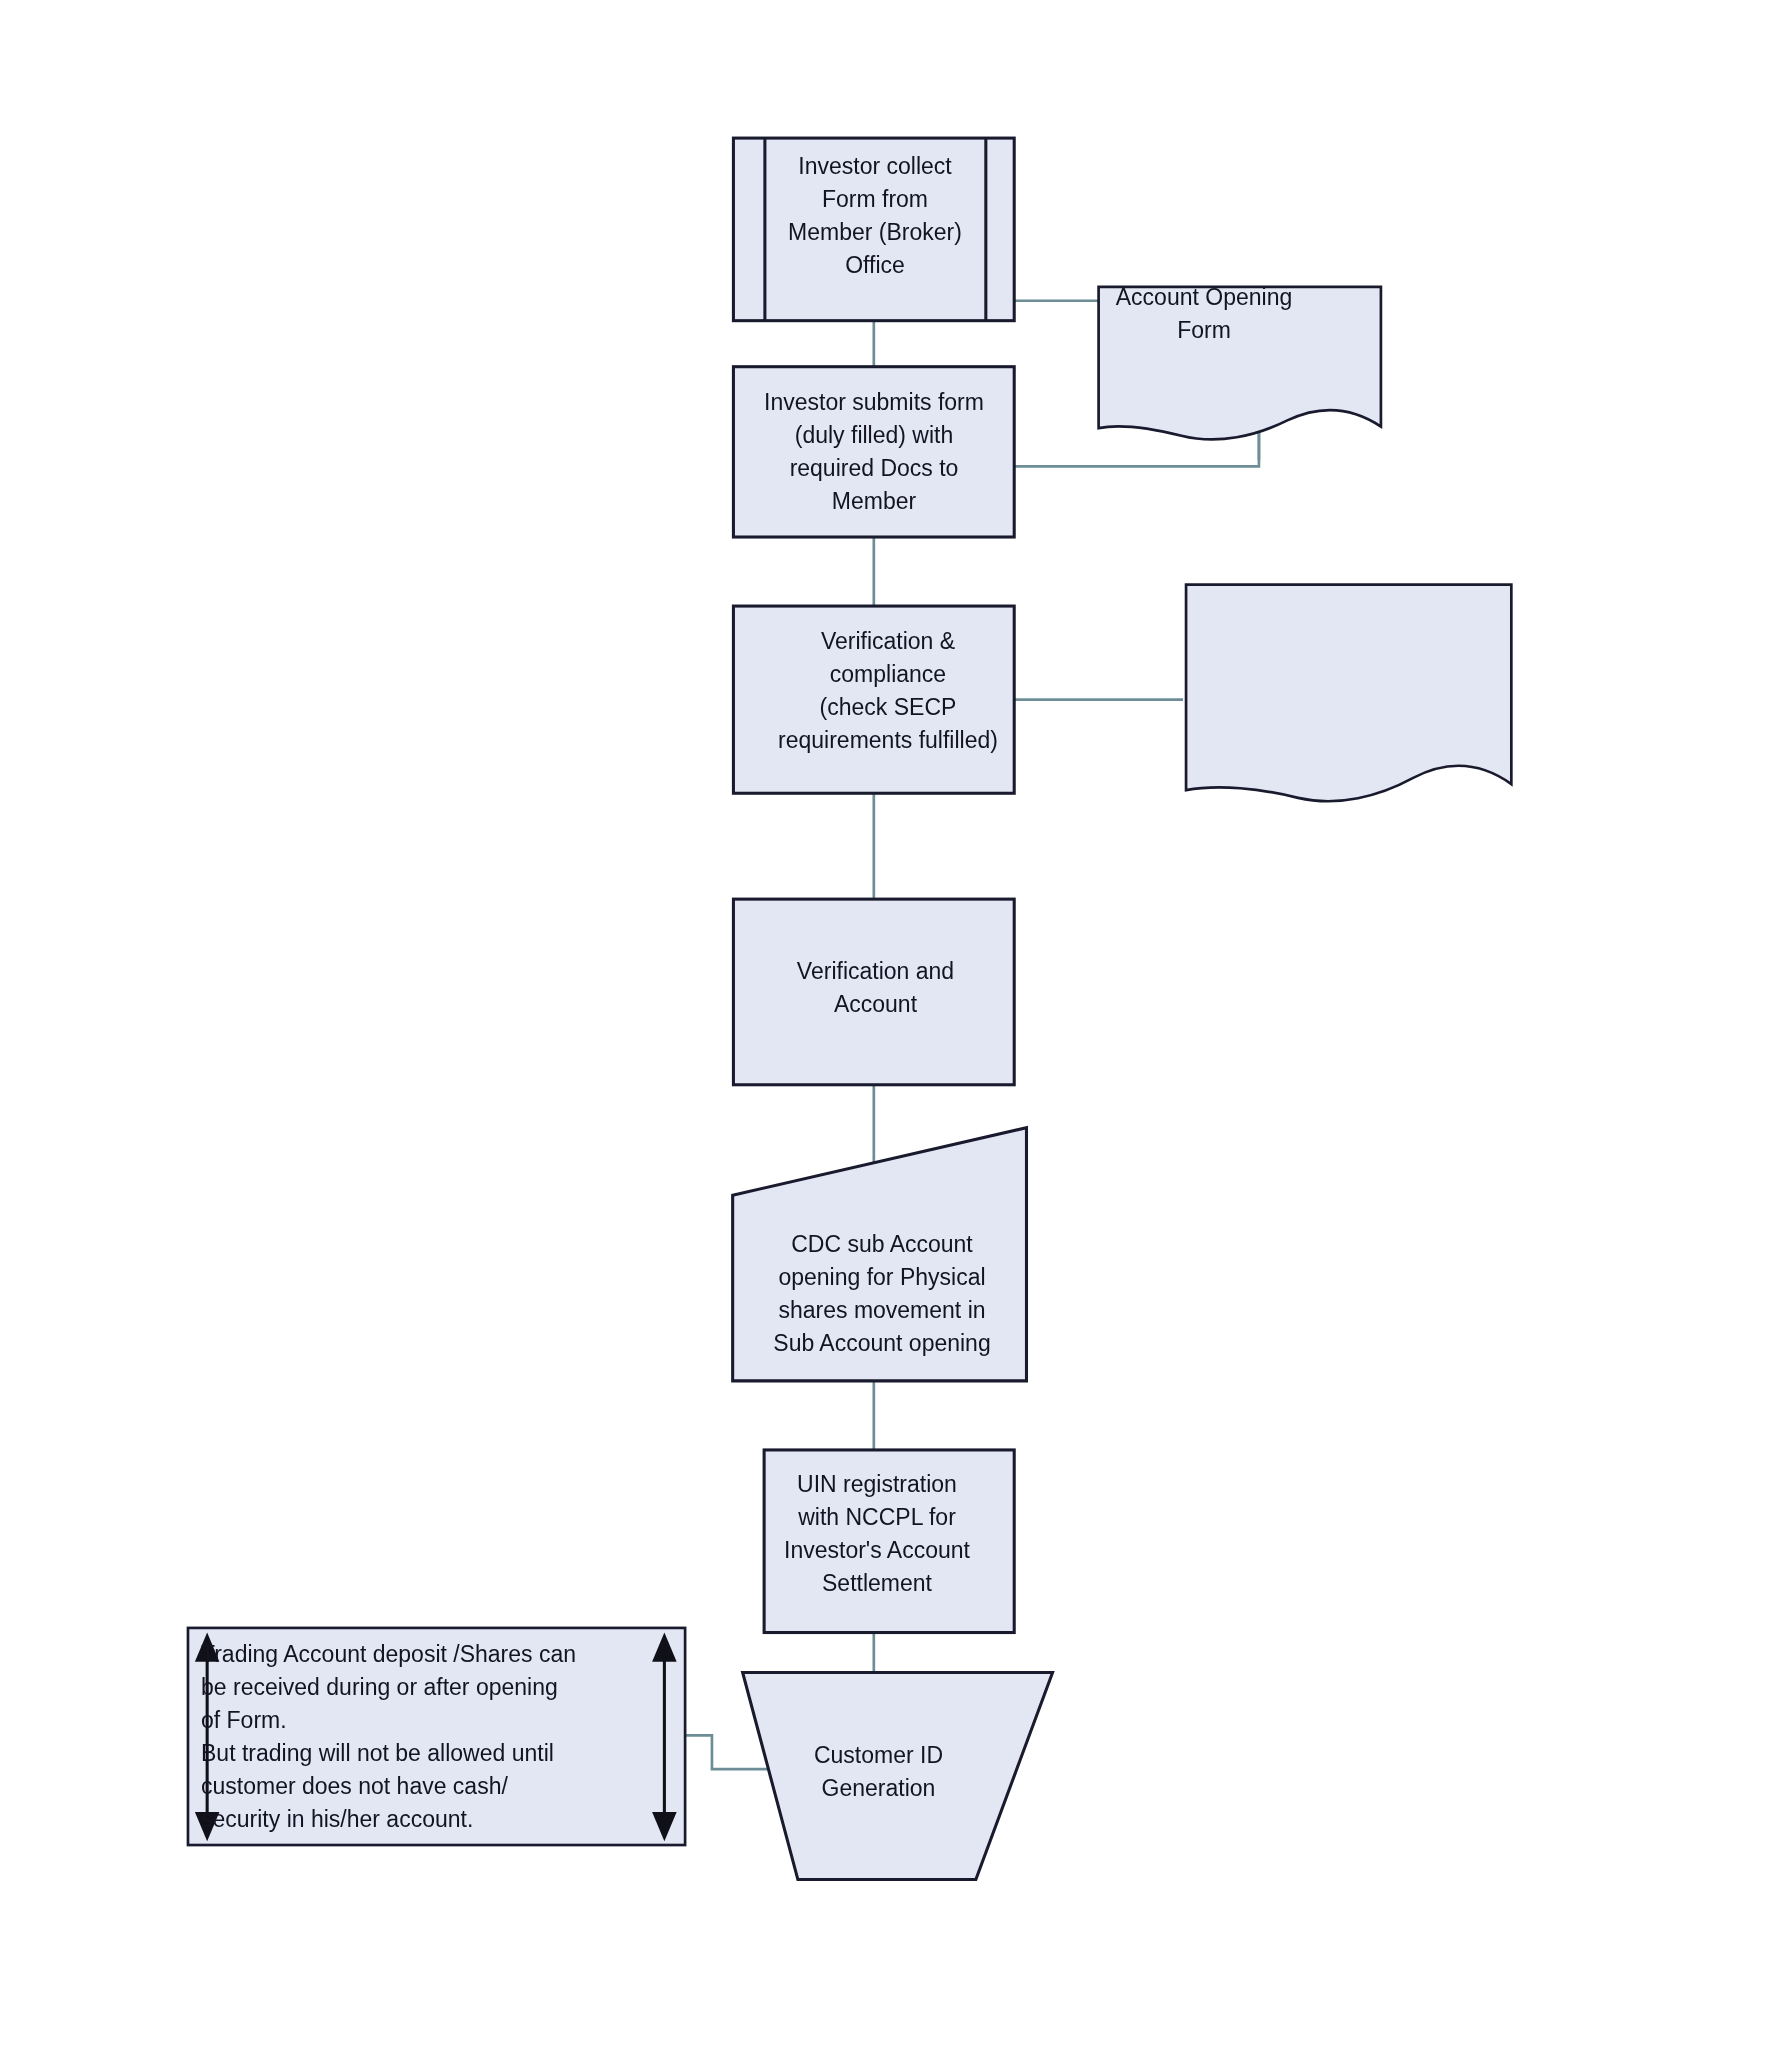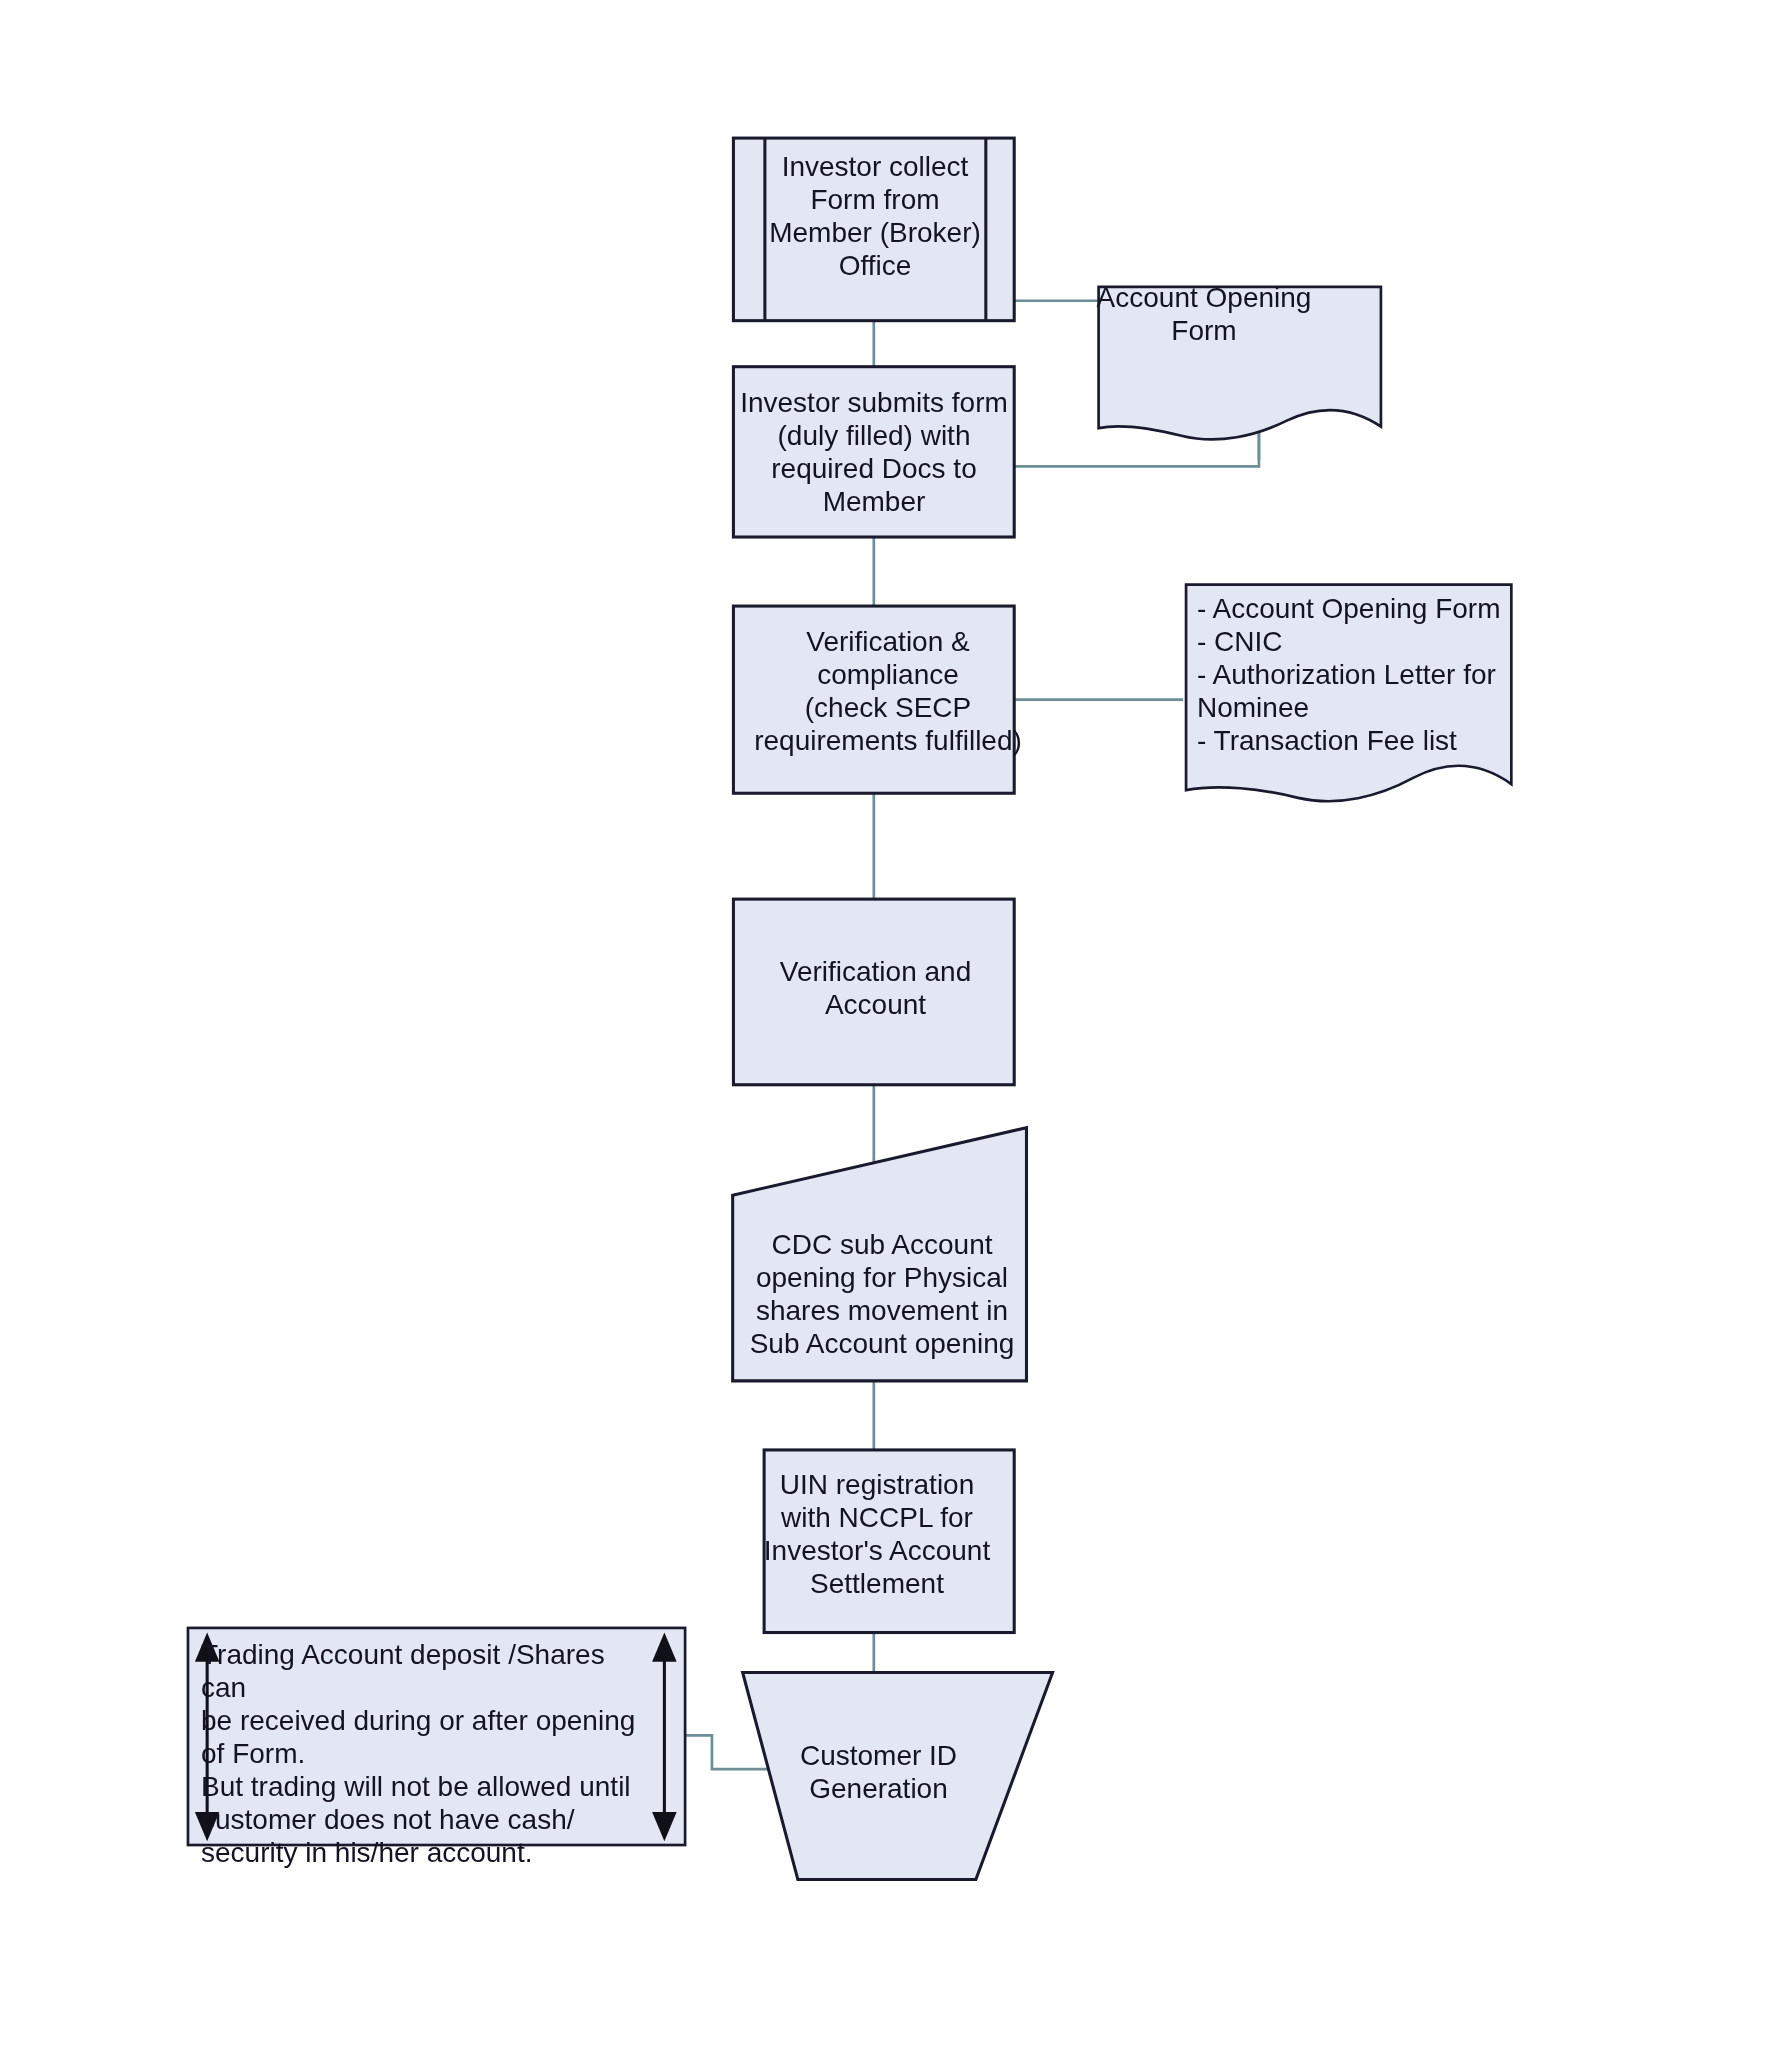--- a/index.html
+++ b/index.html
@@ -49,21 +49,21 @@
     stroke-width: 4;
     fill: none;
   }
   .arrow-head {
     fill: #101018;
   }
   .node-text {
     position: absolute;
     color: #131323;
     font-family: "Liberation Sans", sans-serif;
-    font-size: 28px;
+    font-size: 23px;
     line-height: 33px;
     text-align: center;
     white-space: pre-line;
     pointer-events: none;
   }
   .node-text.left {
     text-align: left;
   }
   .n1  { left: 763px;  top: 150px;  width: 224px; }
   .n2  { left: 736px;  top: 374px;  width: 276px; margin-top: 12px; }
@@ -182,25 +182,20 @@
   <div class="node-text n2">Investor submits form
 (duly filled) with
 required Docs to
 Member</div>
   <div class="node-text doc1">Account Opening
 Form</div>
   <div class="node-text n3">Verification &amp;
 compliance
 (check SECP
 requirements fulfilled)</div>
-  <div class="node-text doc2 left">- Account Opening Form
-- CNIC
-- Authorization Letter for
-Nominee
-- Transaction Fee list</div>
   <div class="node-text n4">Verification and
 Account</div>
   <div class="node-text n5">CDC sub Account
 opening for Physical
 shares movement in
 Sub Account opening</div>
   <div class="node-text n6">UIN registration
 with NCCPL for
 Investor's Account
 Settlement</div>

